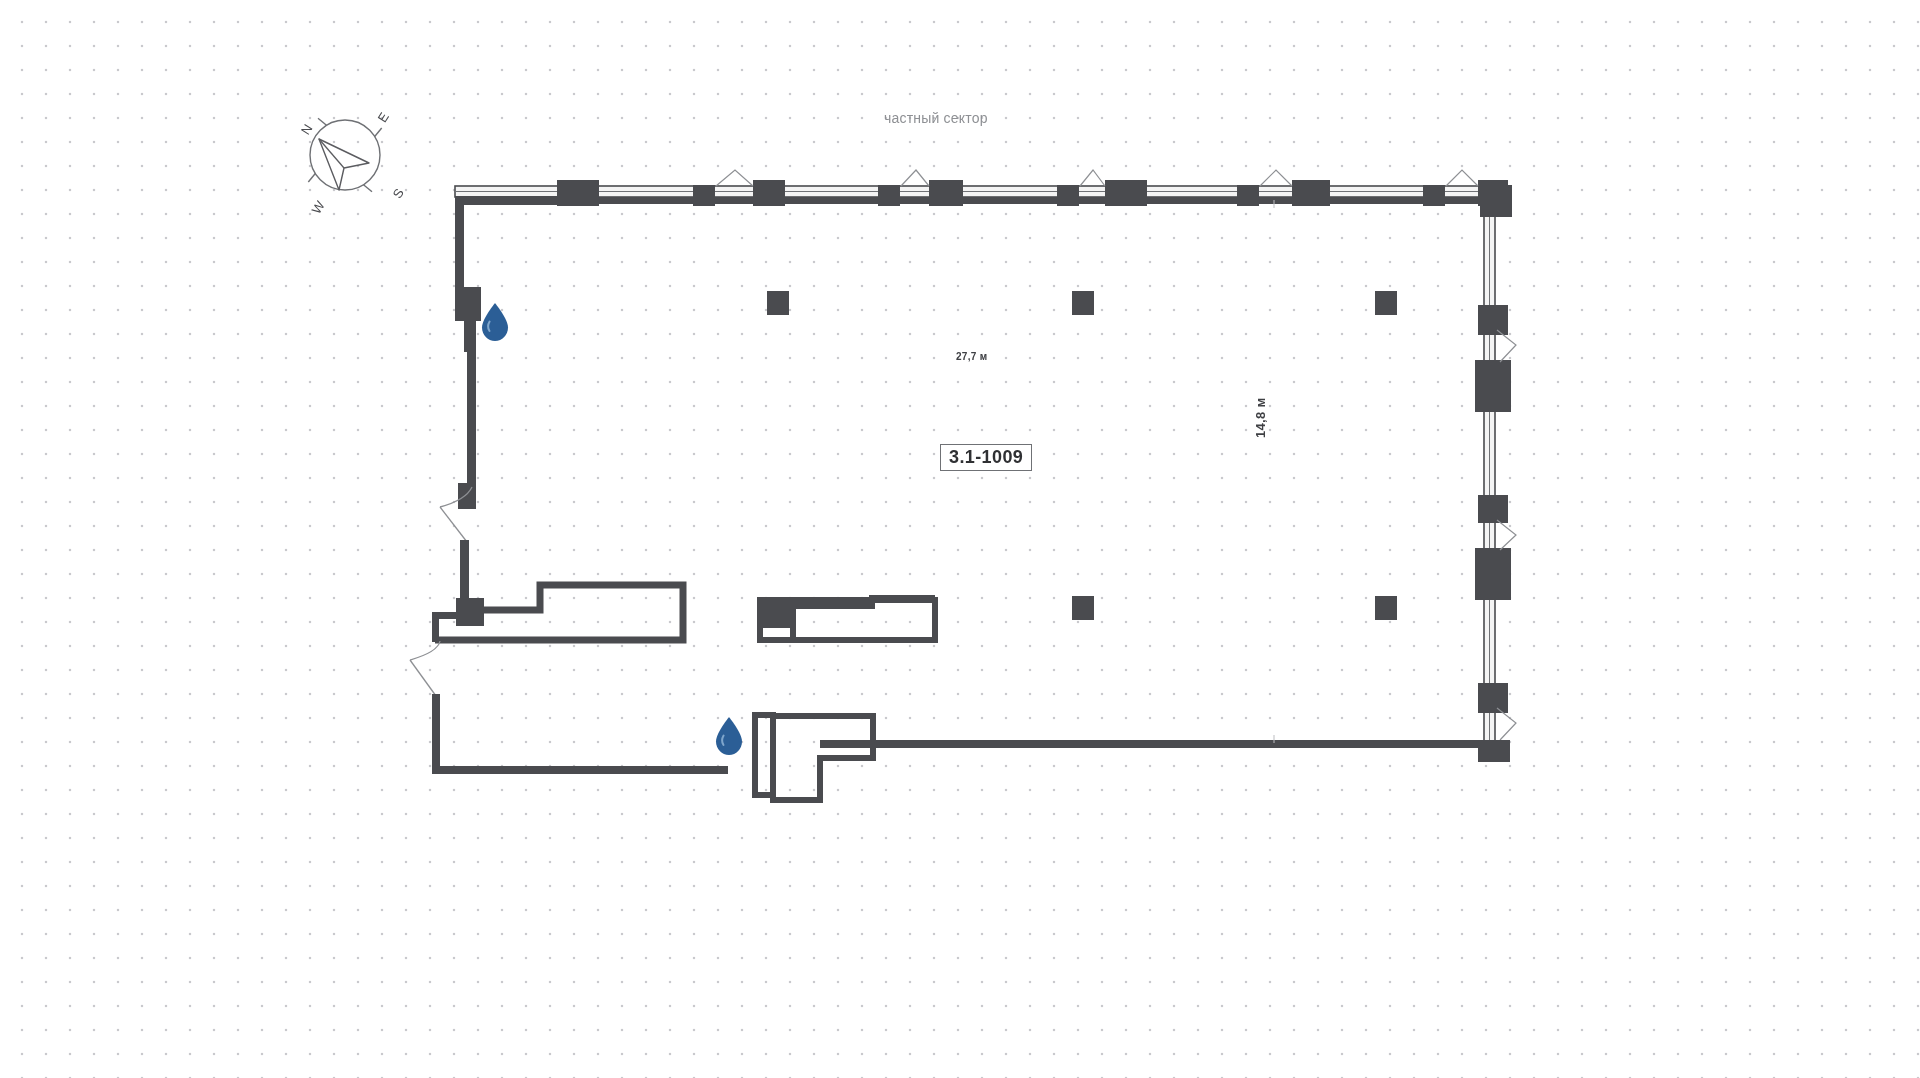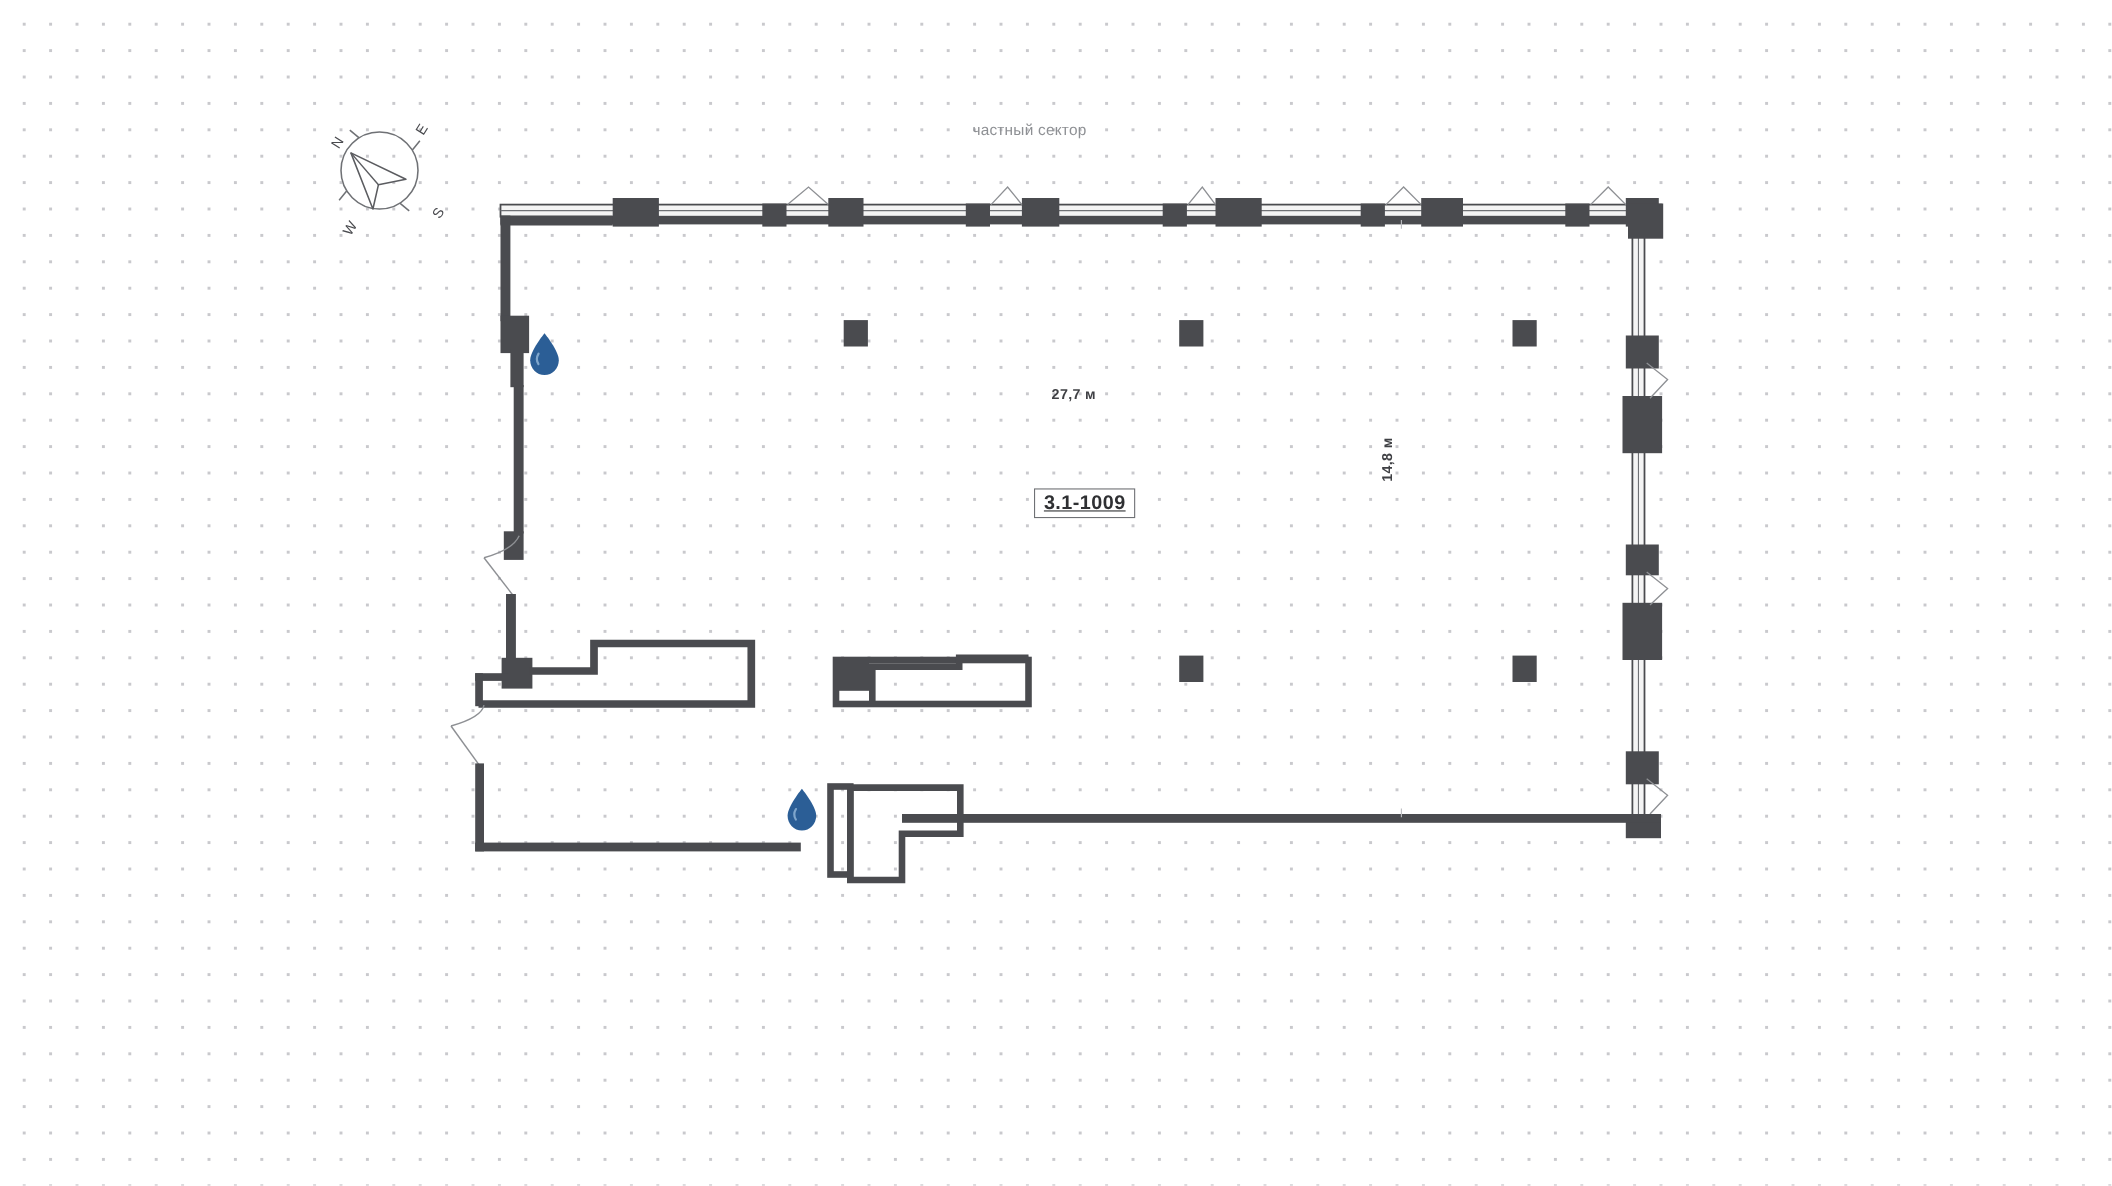--- a/index.html
+++ b/index.html
@@ -43,21 +43,21 @@
     left: 884px;
     top: 110px;
     font-size: 14px;
     color: #8e9094;
     letter-spacing: 0.2px;
   }
 
   #dim-horizontal {
     left: 956px;
     top: 351px;
-    font-size: 13px;
+    font-size: 10px;
     font-weight: 700;
     color: #3f4044;
     letter-spacing: 0.3px;
   }
 
   #dim-vertical {
     left: 1253px;
     top: 438px;
     font-size: 13px;
     font-weight: 700;
@@ -72,21 +72,20 @@
     left: 940px;
     top: 444px;
     padding: 3px 8px 4px 8px;
     border: 1.5px solid #6f7175;
     background: #ffffff;
     font-size: 18px;
     font-weight: 700;
     color: #2f3033;
     letter-spacing: 0.4px;
     line-height: 1;
-    text-decoration: underline;
   }
 
   .compass-letter {
     position: absolute;
     font-size: 13px;
     color: #4a4b4f;
     font-weight: 400;
   }
   #compass-n { left: 302px; top: 122px; transform: rotate(-58deg); }
   #compass-e { left: 379px; top: 110px; transform: rotate(-58deg); }

